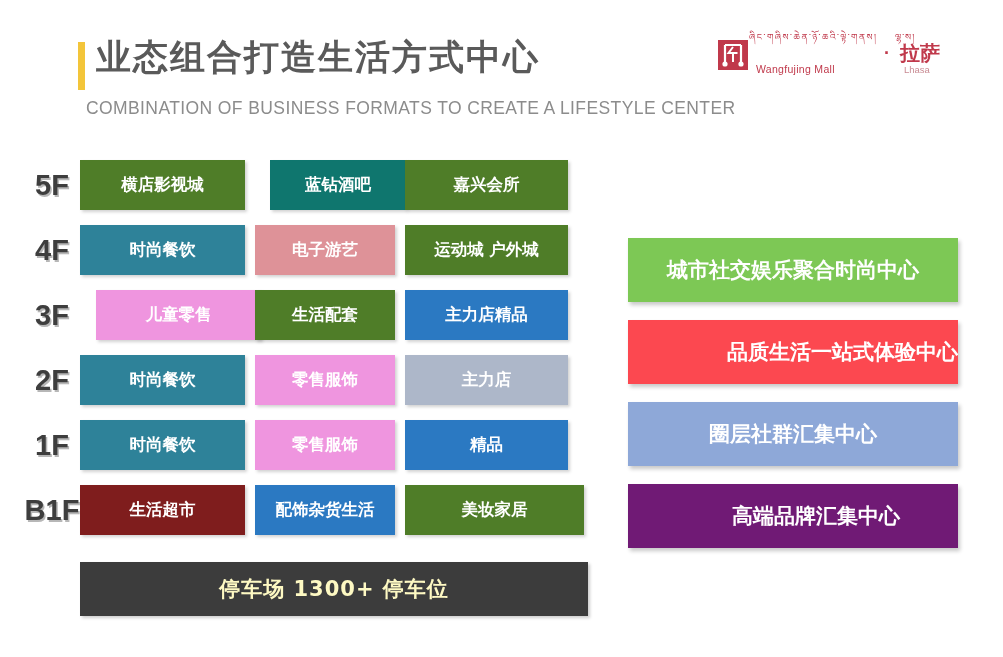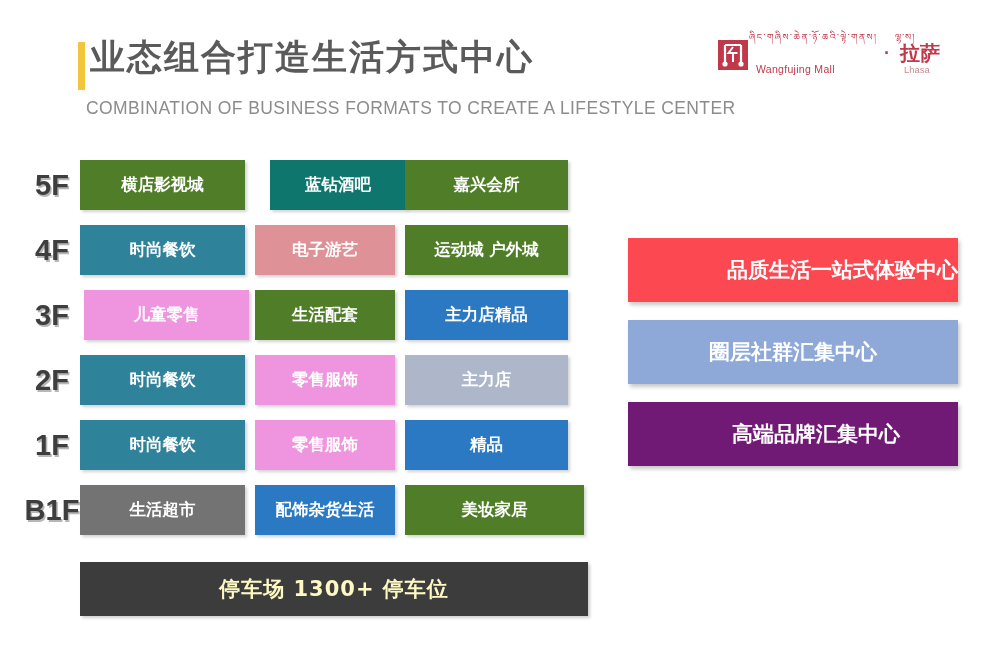--- a/index.html
+++ b/index.html
@@ -30,21 +30,21 @@
   #title-accent {
     position: absolute;
     left: 0px;
     top: 4px;
     width: 7px;
     height: 48px;
     background: #F3C53A;
   }
   #title-cn {
     position: absolute;
-    left: 12px;
+    left: 18px;
     top: -4px;
     font-size: 35px;
     font-weight: bold;
     color: #5A5A5A;
     letter-spacing: 2px;
     white-space: nowrap;
     font-family: "DejaVu Sans", "Liberation Sans", sans-serif;
   }
   #title-en {
     position: absolute;
@@ -278,21 +278,21 @@
       <div class="floor-label">4F</div>
       <div class="cells">
         <div class="cell" style="left: 0px; width: 165px; background: rgb(46, 130, 153);">时尚餐饮</div>
         <div class="cell" style="left: 175px; width: 140px; background: rgb(222, 146, 152);">电子游艺</div>
         <div class="cell" style="left: 325px; width: 163px; background: rgb(79, 125, 40);">运动城 户外城</div>
       </div>
     </div>
     <div class="floor-row">
       <div class="floor-label">3F</div>
       <div class="cells">
-        <div class="cell" style="left: 4px; width: 165px; background: rgb(239, 149, 223);">儿童零售</div>
+        <div class="cell" style="left: 16px; width: 165px; background: rgb(239, 149, 223);">儿童零售</div>
         <div class="cell" style="left: 175px; width: 140px; background: rgb(79, 125, 40);">生活配套</div>
         <div class="cell" style="left: 325px; width: 163px; background: rgb(43, 121, 194);">主力店精品</div>
       </div>
     </div>
     <div class="floor-row">
       <div class="floor-label">2F</div>
       <div class="cells">
         <div class="cell" style="left: 0px; width: 165px; background: rgb(46, 130, 153);">时尚餐饮</div>
         <div class="cell" style="left: 175px; width: 140px; background: rgb(239, 149, 223);">零售服饰</div>
         <div class="cell" style="left: 325px; width: 163px; background: rgb(173, 183, 201);">主力店</div>
@@ -302,26 +302,27 @@
       <div class="floor-label">1F</div>
       <div class="cells">
         <div class="cell" style="left: 0px; width: 165px; background: rgb(46, 130, 153);">时尚餐饮</div>
         <div class="cell" style="left: 175px; width: 140px; background: rgb(239, 149, 223);">零售服饰</div>
         <div class="cell" style="left: 325px; width: 163px; background: rgb(43, 121, 194);">精品</div>
       </div>
     </div>
     <div class="floor-row">
       <div class="floor-label">B1F</div>
       <div class="cells">
-        <div class="cell" style="left: 0px; width: 165px; background: #737373;">生活超市</div>
+        <div class="cell" style="left: 0px; width: 165px; background: #7f1d1d;">生活超市</div>
         <div class="cell" style="left: 175px; width: 140px; background: rgb(43, 121, 194);">配饰杂货生活</div>
         <div class="cell" style="left: 325px; width: 179px; background: rgb(79, 125, 40);">美妆家居</div>
       </div>
     </div>
   </div>
 
 <div id="callouts">
+    <div class="callout" style="background: rgb(125, 200, 85);">城市社交娱乐聚合时尚中心</div>
     <div class="callout" style="background: rgb(252, 72, 80); text-align: right;">品质生活一站式体验中心</div>
     <div class="callout" style="background: rgb(142, 168, 216);">圈层社群汇集中心</div>
     <div class="callout" style="background: #701a75; padding-left: 46px;">高端品牌汇集中心</div>
   </div>
 
 <div id="parking-bar">停车场  1300+  停车位</div>
 
 </body></html>

